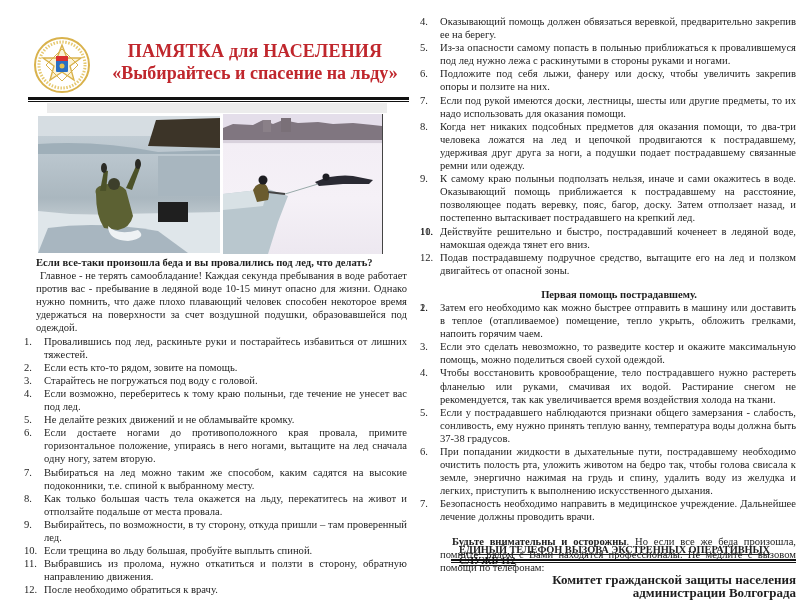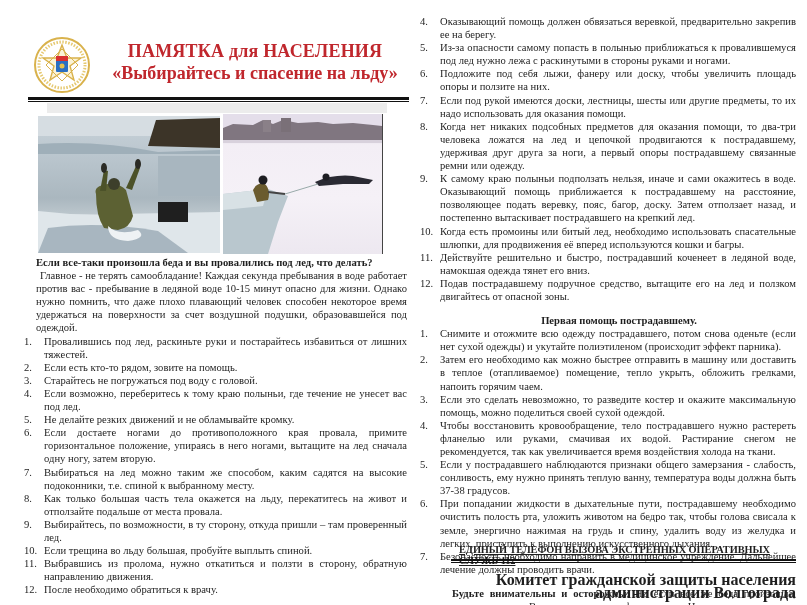--- a/index.html
+++ b/index.html
@@ -32,21 +32,21 @@
     .witness-heading { font-weight: bold; padding-left: 24px; margin-top: 11px; }
 
     
     .right { position: absolute; left: 418px; top: 0; width: 389px; height: 605px; }
     .text-right { position: absolute; left: 0; top: 15px; width: 378px; font-size: 10.6px; line-height: 13.1px; }
     .aid-heading { font-weight: bold; padding-left: 24px; margin-top: 11px; text-align: center; }
     .careful { margin-top: 11px; padding-left: 22px; text-align: justify; text-indent: 12px; }
     .careful b { font-weight: bold; }
     .emergency { position: absolute; left: 33px; top: 544px; width: 345px; font-weight: bold; font-size: 10.4px; text-decoration: underline; letter-spacing: -0.1px; margin-left: 8px; }
     .emergency-rule { position: absolute; left: 33px; top: 559px; width: 345px; height: 4px; border-top: 2px solid #111; border-bottom: 1px solid #111; }
-    .committee { position: absolute; right: 11px; top: 573px; text-align: right; font-weight: bold; font-size: 16px; line-height: 13px; }
+    .committee { position: absolute; right: 11px; top: 573px; text-align: right; font-weight: bold; font-size: 13px; line-height: 13px; }
   </style>
 </head>
 <body>
 
 <div class="page">
 
   <div class="left">
     <div class="logo">
       <svg width="58" height="58" viewBox="0 0 58 58">
         <circle cx="29" cy="29" r="27" fill="#fff" stroke="#d9b24c" stroke-width="2"></circle>
@@ -121,31 +121,31 @@
       <div class="witness-heading">Если Вы стали очевидцем, как человек провалился под лед.</div>
 
     </div>
   </div>
 
   <div class="right">
     <div class="text-right">
       <ol class="list">
         <li><span class="num">4.</span><span>Оказывающий  помощь  должен  обвязаться веревкой, предварительно закрепив ее на берегу.</span></li>
         <li><span class="num">5.</span><span>Из-за опасности самому попасть в полынью приближаться к провалившемуся под лед нужно лежа с раскинутыми в стороны руками и ногами.</span></li>
-        <li><span class="num">6.</span><span>Подложите под себя лыжи, фанеру или доску, чтобы увеличить площадь опоры и ползите на них.</span></li>
+        <li><span class="num">6.</span><span>Подложите под себя лыжи, фанеру или доску, чтобы увеличить закрепив опоры и ползите на них.</span></li>
         <li><span class="num">7.</span><span>Если под рукой имеются доски, лестницы, шесты или другие предметы, то их надо использовать для оказания помощи.</span></li>
-        <li><span class="num">8.</span><span>Когда нет никаких подсобных предметов для оказания помощи, то два-три человека ложатся на лед и цепочкой продвигаются к пострадавшему, удерживая друг друга за ноги, а первый опоры пострадавшему связанные ремни или одежду.</span></li>
+        <li><span class="num">8.</span><span>Когда нет никаких подсобных предметов для оказания помощи, то два-три человека ложатся на лед и цепочкой продвигаются к пострадавшему, удерживая друг друга за ноги, а подушки подает пострадавшему связанные ремни или одежду.</span></li>
         <li><span class="num">9.</span><span>К самому краю полыньи подползать нельзя, иначе и сами окажитесь в воде. Оказывающий помощь приближается к пострадавшему на расстояние, позволяющее подать веревку, пояс, багор, доску. Затем отползает назад, и постепенно вытаскивает пострадавшего на крепкий лед.</span></li>
-        <li><span class="num">10.</span><span>Когда есть промоины или битый лед, необходимо использовать спасательные шлюпки, для продвижения её вперед используются кошки и багры.</span></li>
+        <li><span class="num">10.</span></li>
         <li><span class="num">11.</span><span>Действуйте решительно и быстро, пострадавший коченеет в ледяной воде, намокшая одежда тянет его вниз.</span></li>
         <li><span class="num">12.</span><span>Подав пострадавшему подручное средство, вытащите его на лед и ползком двигайтесь от опасной зоны.</span></li>
       </ol>
       <div class="aid-heading">Первая помощь пострадавшему.</div>
       <ol class="list">
-        <li><span class="num">1.</span><span>Снимите и отожмите всю одежду пострадавшего, потом снова оденьте (если нет сухой одежды) и укутайте полиэтиленом (происходит эффект парника).</span></li>
+        <li><span class="num">1.</span></li>
         <li><span class="num">2.</span><span>Затем его необходимо как можно быстрее отправить в машину или доставить в теплое (отапливаемое) помещение, тепло укрыть, обложить грелками, напоить горячим чаем.</span></li>
         <li><span class="num">3.</span><span>Если это сделать невозможно, то разведите костер и окажите максимальную помощь, можно поделиться своей сухой одеждой.</span></li>
         <li><span class="num">4.</span><span>Чтобы восстановить кровообращение, тело пострадавшего нужно растереть фланелью или руками, смачивая их водой. Растирание снегом не рекомендуется, так как увеличивается время воздействия холода на ткани.</span></li>
         <li><span class="num">5.</span><span>Если у пострадавшего наблюдаются признаки общего замерзания - слабость, сонливость, ему нужно принять теплую ванну, температура воды должна быть 37-38 градусов.</span></li>
         <li><span class="num">6.</span><span>При попадании жидкости в дыхательные пути, пострадавшему необходимо очистить полость рта, уложить животом на бедро так, чтобы голова свисала к земле, энергично нажимая на грудь и спину, удалить воду из желудка и легких, приступить к выполнению искусственного дыхания.</span></li>
         <li><span class="num">7.</span><span>Безопасность необходимо направить в медицинское учреждение. Дальнейшее лечение должны проводить врачи.</span></li>
       </ol>
       <div class="careful"><b>Будьте внимательны и осторожны</b><span>. Но если все же беда произошла, помните: рядом с Вами находятся профессионалы. Не медлите с вызовом помощи по телефонам:</span></div>
 
     </div>

